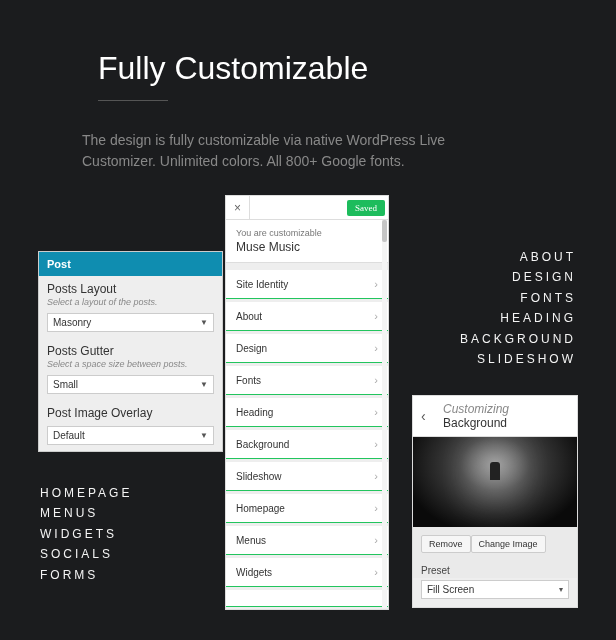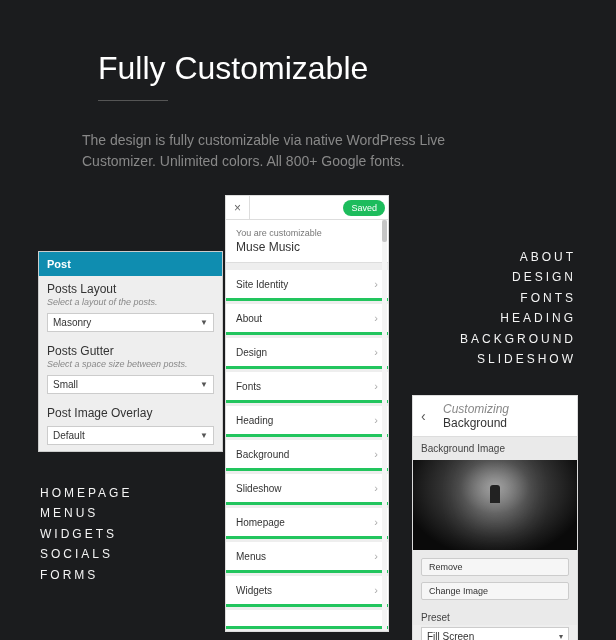--- a/index.html
+++ b/index.html
@@ -100,21 +100,22 @@
     color: #666;
     border-right: 1px solid #ddd;
     line-height: 24px;
   }
   .main-saved {
     background: #1dbc5c;
     color: #fff;
     font-size: 9px;
     padding: 3px 8px;
     margin: 3px;
-    border-radius: 8px;
+    border-radius: 2px;
+    font-family: Liberation Serif, serif;
   }
   .main-customizing {
     padding: 8px 10px;
     font-size: 9px;
     color: #777;
     background: #fff;
     border-bottom: 1px solid #ddd;
   }
   .main-customizing .title { font-size: 12px; color: #333; font-weight: 400; margin-top: 2px; }
   .main-theme {
@@ -133,21 +134,21 @@
     border: 1px solid #ccc;
     background: #f6f6f6;
     padding: 2px 6px;
     font-size: 9px;
     border-radius: 2px;
   }
   .main-list { margin-top: 6px; }
   .main-item {
     background: #fff;
     border-top: 1px solid #eee;
-    border-bottom: 3px solid #22c55e;
+    border-bottom: 1px solid #22c55e;
     padding: 8px 10px;
     font-size: 10px;
     color: #333;
     display: flex;
     justify-content: space-between;
     align-items: center;
     margin-bottom: 2px;
   }
   .chevron { color: #aaa; font-size: 11px; }
   .scrollbar-fake {
@@ -234,23 +235,21 @@
     left: 50%; top: 38%;
     width: 10px; height: 18px;
     background: #222;
     transform: translate(-50%,-50%);
     border-radius: 3px 3px 0 0;
     box-shadow: 0 0 30px 20px rgba(255,255,255,0.25);
   }
   .bg-buttons {
     padding: 8px;
     display: flex;
-    gap: 6px;
     background: #eaeaea;
-    flex-direction: column;
   }
   .bg-btn {
     border: 1px solid #ccc;
     background: #f6f6f6;
     padding: 3px 7px;
     font-size: 9px;
     border-radius: 2px;
   }
   .bg-preset-label { padding: 4px 8px 2px; font-size: 10px; color: #444; background: #eaeaea; }
   .bg-preset-select {
@@ -374,21 +373,20 @@
   </div>
 
 <div class="panel-bg">
   <div class="bg-header">
     <div class="bg-back">‹</div>
     <div class="bg-header-text">
       <div class="small">Customizing</div>
       <div class="big">Background</div>
     </div>
   </div>
-  <div class="bg-section-label">Background Image</div>
   <div class="bg-image"></div>
   <div class="bg-buttons">
     <div class="bg-btn">Remove</div>
     <div class="bg-btn">Change Image</div>
   </div>
   <div class="bg-preset-label">Preset</div>
   <div class="bg-preset-select">
     <span>Fill Screen</span>
     <span class="caret">▾</span>
   </div>

